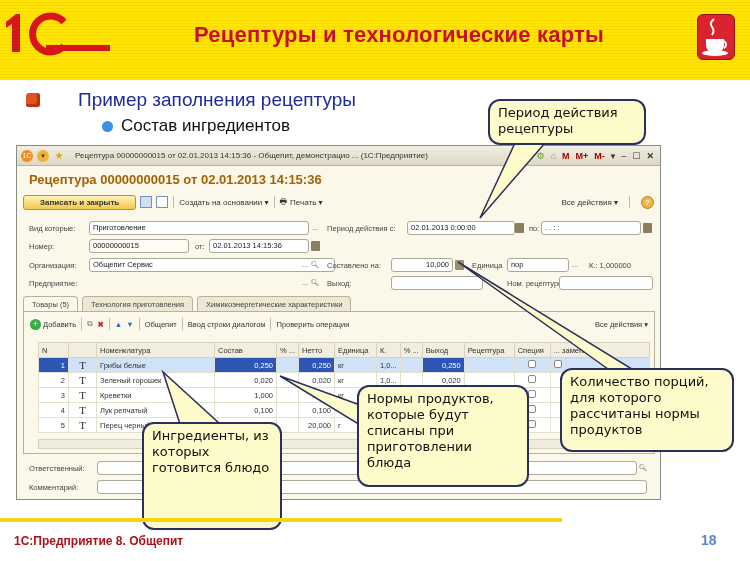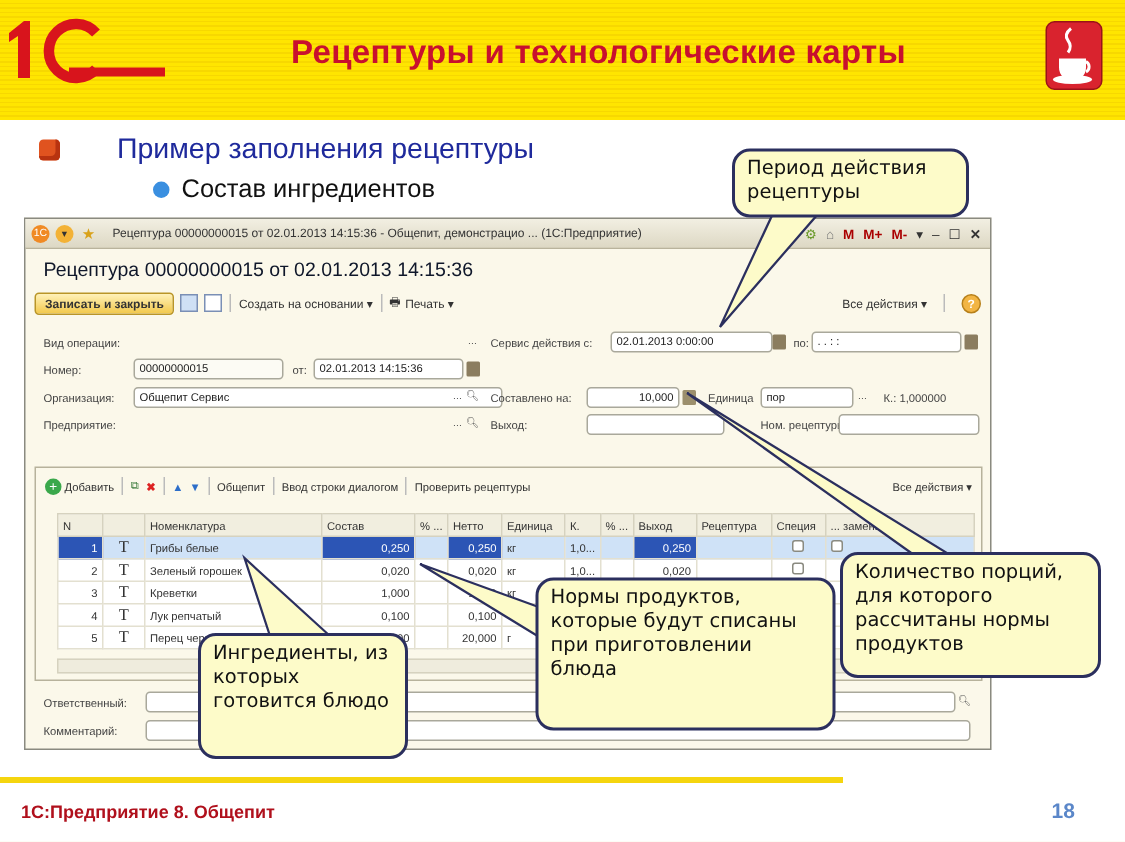--- a/index.html
+++ b/index.html
@@ -18,23 +18,23 @@
   .heading2 { position: absolute; left: 121px; top: 116px; font-size: 17px; color: #111; }
 
   
   .window { position: absolute; left: 16px; top: 145px; width: 645px; height: 355px; background: #fbf8ea; border: 1px solid #8a8a80; }
   .titlebar { height: 20px; background: linear-gradient(#f2efe2, #ddd8c4); border-bottom: 1px solid #b9b39c; display: flex; align-items: center; font-size: 8px; color: #333; padding-left: 4px; }
   .tb-ico { width: 12px; height: 12px; border-radius: 50%; margin-right: 4px; display: inline-flex; align-items: center; justify-content: center; font-size: 7px; }
   .tb-title { margin-left: 6px; white-space: nowrap; }
   .tb-right { margin-left: auto; display: flex; gap: 6px; align-items: center; padding-right: 6px; font-size: 9px; }
   .tb-right .m { color: #a00; font-weight: bold; }
 
-  .doc-title { position: absolute; left: 12px; top: 26px; font-size: 13px; font-weight: normal; color: #0f172a; }
+  .doc-title { position: absolute; left: 12px; top: 26px; font-size: 13px; font-weight: bold; color: #a16207; }
   .cmdbar { position: absolute; left: 6px; top: 47px; right: 6px; height: 18px; display: flex; align-items: center; font-size: 8px; color: #333; }
-  .btn-primary { background: linear-gradient(#fff1b8, #f2c94c); border: 1px solid #b99528; border-radius: 3px; padding: 2px 6px; font-weight: bold; font-size: 8px; color: #333; }
+  .btn-primary { background: linear-gradient(#fff1b8, #f2c94c); border: 1px solid #b99528; border-radius: 3px; padding: 2px 16px; font-weight: bold; font-size: 8px; color: #333; }
   .sep { width: 1px; height: 12px; background: #bbb; margin: 0 5px; }
   .small-ico { width: 12px; height: 12px; margin-left: 4px; border: 1px solid #7a8fb5; background: #cfe0f5; }
   .cmdbar .right { margin-left: auto; display: flex; align-items: center; gap: 6px; }
   .help-ico { width: 13px; height: 13px; border-radius: 50%; background: #f2b544; border: 1px solid #b7801a; color: #fff; font-size: 8px; display: flex; align-items: center; justify-content: center; font-weight: bold; }
 
   .lbl { position: absolute; font-size: 7.5px; color: #444; white-space: nowrap; }
   .fld { position: absolute; height: 14px; background: #fff; border: 1px solid #a9a89b; border-radius: 3px; font-size: 7.5px; color: #222; padding: 1px 3px; white-space: nowrap; overflow: hidden; }
   .fld.ro { background: #fcfbf4; }
   .fld.right { text-align: right; padding-left: 23px; }
   .fbtn { position: absolute; height: 14px; width: 12px; font-size: 7px; color: #555; text-align: center; line-height: 12px; }
@@ -122,75 +122,81 @@
     <span class="sep"></span>
     <span style="margin-right:3px">🖶</span>
     <span>Печать ▾</span>
     <div class="right">
       <span>Все действия ▾</span>
       <span class="sep"></span>
       <span class="help-ico">?</span>
     </div>
   </div>
 
-  <span class="lbl" style="left:12px;top:78px">Вид операции:</span>
+  <span class="lbl" style="left:12px;top:78px">Вид которые:</span>
+  <div class="fld" style="left:72px;top:75px;width:220px">Приготовление</div>
   <span class="fbtn" style="left:292px;top:76px">...</span>
 
   <span class="lbl" style="left:12px;top:96px">Номер:</span>
   <div class="fld ro" style="left:72px;top:93px;width:100px">00000000015</div>
   <span class="lbl" style="left:178px;top:96px">от:</span>
   <div class="fld" style="left:192px;top:93px;width:100px">02.01.2013 14:15:36</div>
   <span class="cal" style="left:294px;top:95px"></span>
 
   <span class="lbl" style="left:12px;top:115px">Организация:</span>
   <div class="fld" style="left:72px;top:112px;width:246px">Общепит Сервис</div>
   <span class="fbtn" style="left:282px;top:113px">...</span>
   <span class="fbtn" style="left:292px;top:113px">🔍︎</span>
 
   <span class="lbl" style="left:12px;top:133px">Предприятие:</span>
   <span class="fbtn" style="left:282px;top:131px">...</span>
   <span class="fbtn" style="left:292px;top:131px">🔍︎</span>
 
-  <span class="lbl" style="left:310px;top:78px">Сервис действия с:</span>
+  <span class="lbl" style="left:310px;top:78px">Период действия с:</span>
   <div class="fld" style="left:390px;top:75px;width:108px">02.01.2013  0:00:00</div>
   <span class="cal" style="left:498px;top:77px"></span>
   <span class="lbl" style="left:512px;top:78px">по:</span>
   <div class="fld" style="left:524px;top:75px;width:100px"> .  .      :  :</div>
   <span class="cal" style="left:626px;top:77px"></span>
 
   <span class="lbl" style="left:310px;top:115px">Составлено на:</span>
   <div class="fld right" style="left:374px;top:112px;width:62px">10,000</div>
   <span class="cal" style="left:438px;top:114px;background:#9c8f6c"></span>
   <span class="lbl" style="left:455px;top:115px">Единица</span>
   <div class="fld" style="left:490px;top:112px;width:62px">пор</div>
   <span class="fbtn" style="left:552px;top:113px">...</span>
   <span class="lbl" style="left:572px;top:115px">К.: 1,000000</span>
 
   <span class="lbl" style="left:310px;top:133px">Выход:</span>
   <div class="fld" style="left:374px;top:130px;width:92px"></div>
   <span class="lbl" style="left:490px;top:133px">Ном. рецептуры:</span>
   <div class="fld" style="left:542px;top:130px;width:94px"></div>
 
+  <div class="tabs">
+    <div class="tab active">Товары (5)</div>
+    <div class="tab">Технология приготовления</div>
+    <div class="tab">Химикоэнергетические характеристики</div>
+  </div>
 
   <div class="tabpanel">
     <div class="gridbar">
       <span class="plus-ico">+</span>
       <span>Добавить</span>
       <span class="sep"></span>
       <span style="color:#3a7a3a">⧉</span>
       <span style="color:#d22;font-weight:bold;margin-left:5px">✖</span>
       <span class="sep"></span>
       <span style="color:#2d6ec9">▲</span>
       <span style="color:#2d6ec9;margin-left:4px">▼</span>
       <span class="sep"></span>
       <span>Общепит</span>
       <span class="sep"></span>
       <span>Ввод строки диалогом</span>
       <span class="sep"></span>
-      <span>Проверить рецептуры</span>
+      <span>Проверить операции</span>
       <span class="right">Все действия ▾</span>
     </div>
 
     <table class="grid">
       <thead>
         <tr>
           <th style="width:30px">N</th>
           <th style="width:28px"></th>
           <th style="width:118px">Номенклатура</th>
           <th style="width:62px">Состав</th>
@@ -295,18 +301,18 @@
 
 <svg class="pointers" width="750" height="561">
   <polygon points="515,143 480,218 545,143" fill="#fdfbc9" stroke="#2b2f5e" stroke-width="1.5"></polygon>
   <polygon points="615,374 458,262 640,374" fill="#fdfbc9" stroke="#2b2f5e" stroke-width="1.5"></polygon>
   <polygon points="360,405 280,376 360,425" fill="#fdfbc9" stroke="#2b2f5e" stroke-width="1.5"></polygon>
   <polygon points="180,424 163,372 220,424" fill="#fdfbc9" stroke="#2b2f5e" stroke-width="1.5"></polygon>
 </svg>
 
 <div class="callout" style="left:488px;top:99px;width:158px;height:46px">Период  действия рецептуры</div>
 <div class="callout" style="left:560px;top:368px;width:174px;height:84px">Количество порций, для которого рассчитаны нормы продуктов</div>
-<div class="callout" style="left:357px;top:385px;width:200px;height:102px">Нормы продуктов, которые будут списаны при приготовлении блюда</div>
-<div class="callout" style="left:132px;top:422px;width:140px;height:84px">Ингредиенты, из которых готовится блюдо</div>
+<div class="callout" style="left:357px;top:385px;width:172px;height:102px">Нормы продуктов, которые будут списаны при приготовлении блюда</div>
+<div class="callout" style="left:142px;top:422px;width:140px;height:108px">Ингредиенты, из которых готовится блюдо</div>
 
 <div class="footer-line"></div>
 <div class="footer-text">1С:Предприятие 8. Общепит</div>
 <div class="page-num">18</div>
 
 </body></html>

